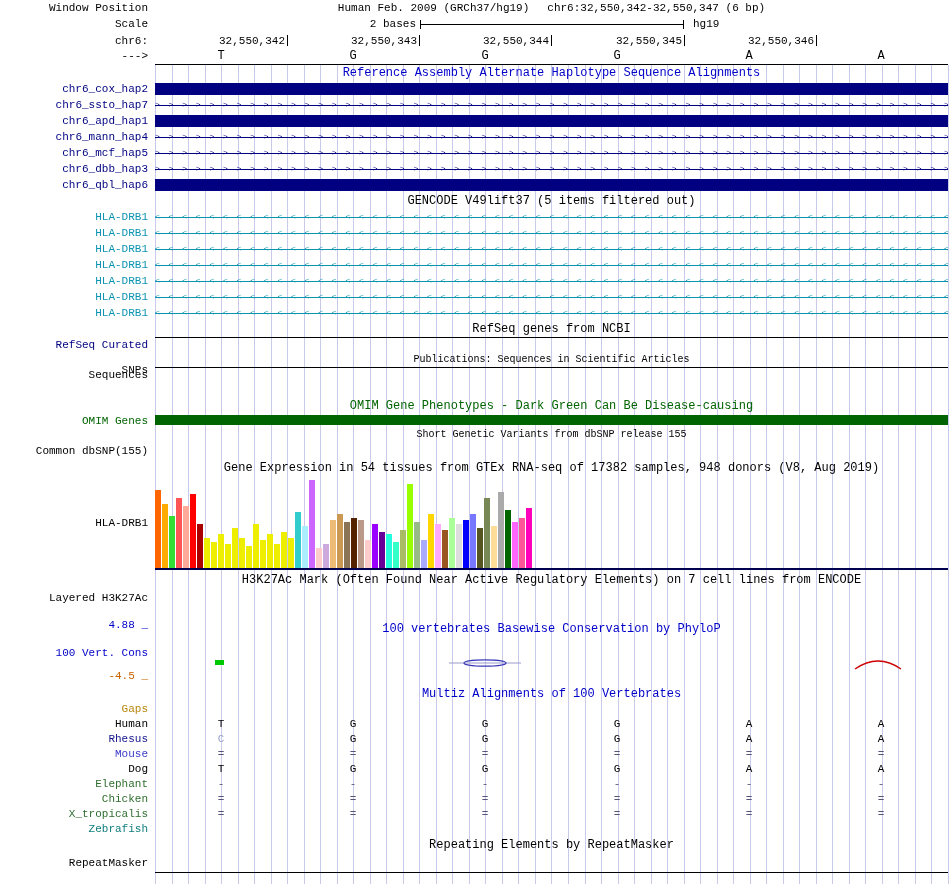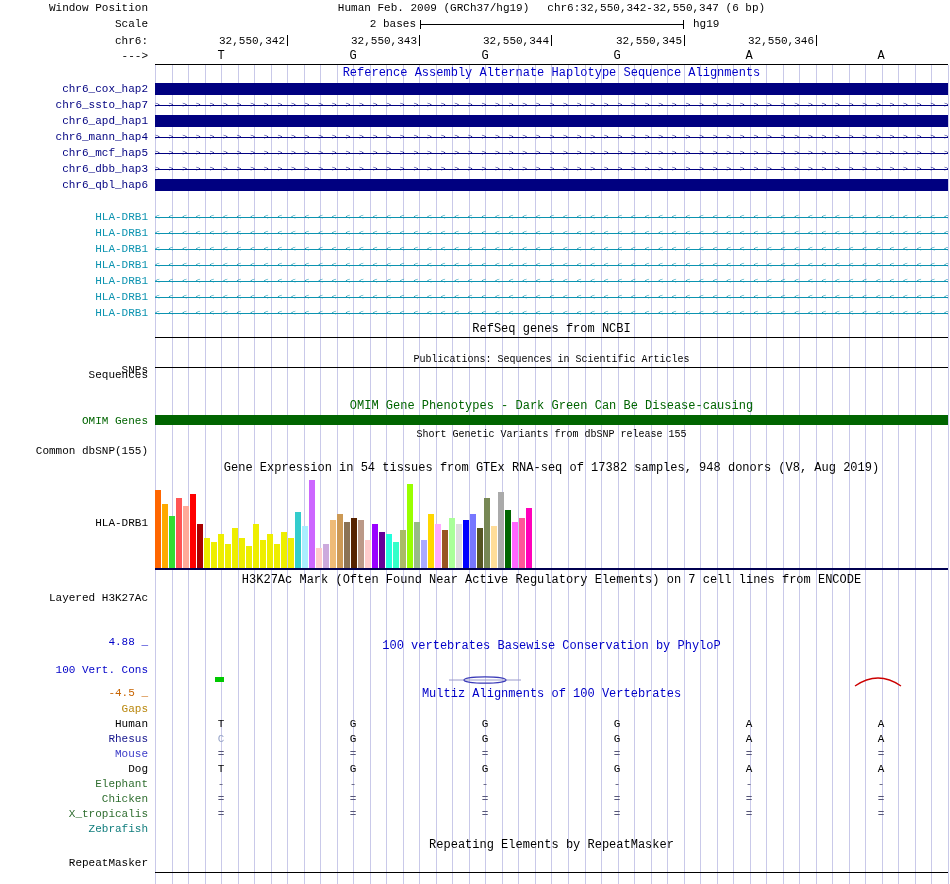--- a/index.html
+++ b/index.html
@@ -130,20 +130,23 @@
         </div>
       </div>
       <div class="trow" style="top: 96px; height: 16px; line-height: 16px; padding-left: 44px;">
         <div class="lbl navytext">chr6_qbl_hap6</div>
         <div class="ttrack">
           <div class="hapbar"></div>
         </div>
       </div>
     </div>
 
+  <div class="row" style="top:193px;height:16px;line-height:16px;">
+    <div class="ttrack titletext">GENCODE V49lift37 (5 items filtered out)</div>
+  </div>
   <div id="gencode-rows" style="position:absolute;left:0;top:209px;width:950px;height:112px;">
       <div class="trow" style="top: 0px; height: 16px; line-height: 16px;">
         <div class="lbl tealtext">HLA-DRB1</div>
         <div class="ttrack">
           <div class="chev tealtext">&lt; &lt; &lt; &lt; &lt; &lt; &lt; &lt; &lt; &lt; &lt; &lt; &lt; &lt; &lt; &lt; &lt; &lt; &lt; &lt; &lt; &lt; &lt; &lt; &lt; &lt; &lt; &lt; &lt; &lt; &lt; &lt; &lt; &lt; &lt; &lt; &lt; &lt; &lt; &lt; &lt; &lt; &lt; &lt; &lt; &lt; &lt; &lt; &lt; &lt; &lt; &lt; &lt; &lt; &lt; &lt; &lt; &lt; &lt; &lt; &lt; &lt; &lt; &lt; &lt; &lt; &lt; &lt; &lt; &lt; &lt; &lt; &lt; &lt; &lt; &lt; &lt; &lt; &lt; &lt; &lt; &lt; &lt; &lt; &lt; &lt; &lt; &lt; &lt; &lt; &lt; &lt; &lt; &lt; &lt; &lt; &lt; &lt; &lt; &lt; &lt; &lt; &lt; &lt; &lt; &lt; &lt; &lt; &lt; &lt;</div>
         </div>
       </div>
       <div class="trow" style="top: 16px; height: 16px; line-height: 16px;">
         <div class="lbl tealtext">HLA-DRB1</div>
         <div class="ttrack">
@@ -179,20 +182,23 @@
         <div class="ttrack">
           <div class="chev tealtext">&lt; &lt; &lt; &lt; &lt; &lt; &lt; &lt; &lt; &lt; &lt; &lt; &lt; &lt; &lt; &lt; &lt; &lt; &lt; &lt; &lt; &lt; &lt; &lt; &lt; &lt; &lt; &lt; &lt; &lt; &lt; &lt; &lt; &lt; &lt; &lt; &lt; &lt; &lt; &lt; &lt; &lt; &lt; &lt; &lt; &lt; &lt; &lt; &lt; &lt; &lt; &lt; &lt; &lt; &lt; &lt; &lt; &lt; &lt; &lt; &lt; &lt; &lt; &lt; &lt; &lt; &lt; &lt; &lt; &lt; &lt; &lt; &lt; &lt; &lt; &lt; &lt; &lt; &lt; &lt; &lt; &lt; &lt; &lt; &lt; &lt; &lt; &lt; &lt; &lt; &lt; &lt; &lt; &lt; &lt; &lt; &lt; &lt; &lt; &lt; &lt; &lt; &lt; &lt; &lt; &lt; &lt; &lt; &lt; &lt;</div>
         </div>
       </div>
     </div>
 
   <div class="row" style="top:321px;height:16px;line-height:16px;">
     <div class="ttrack titletext">RefSeq genes from NCBI</div>
   </div>
   <div class="hline" style="top:337px;"></div>
+  <div class="row" style="top:337px;height:16px;">
+    <div class="lbl navytext">RefSeq Curated</div>
+  </div>
 
   <div class="row" style="top:353px;height:14px;line-height:14px;">
     <div class="ttrack smalltitle">Publications: Sequences in Scientific Articles</div>
   </div>
   <div class="hline" style="top:367px;"></div>
   <div class="row" style="top:367px;height:15px;">
     <div class="lbl">Sequences</div>
   </div>
   <div class="row" style="top:362px;height:16px;">
     <div class="lbl">SNPs</div>
@@ -277,21 +283,21 @@
     <div class="baseline" style="top:92px;"></div>
   </div>
 
   <div class="row" style="top:570px;height:20px;line-height:20px;">
     <div class="ttrack titletext">H3K27Ac Mark (Often Found Near Active Regulatory Elements) on 7 cell lines from ENCODE</div>
   </div>
   <div class="row" style="top:590px;height:16px;">
     <div class="lbl">Layered H3K27Ac</div>
   </div>
 
-  <div class="row" style="top:616px;height:70px;margin-top:17px;">
+  <div class="row" style="top:616px;height:70px;">
     <div class="conslbl blue" style="top:3px;">4.88 _</div>
     <div class="ttrack titletext blue" style="top:6px;height:14px;line-height:14px;">100 vertebrates Basewise Conservation by PhyloP</div>
     <div class="conslbl blue" style="top:31px;">100 Vert. Cons</div>
     <div class="conslbl" style="top:54px;color:#C86400;">-4.5 _</div>
     <svg width="793" height="70" viewBox="0 0 793 70" style="position:absolute;left:155px;top:0;">
       <rect x="60" y="44" width="9" height="5" fill="#00C800"></rect>
       <line x1="294" y1="47" x2="366" y2="47" stroke="#9A9ACC" stroke-width="1"></line>
       <ellipse cx="330" cy="47" rx="21" ry="3.2" fill="none" stroke="#3A3AB8" stroke-width="1.2"></ellipse>
       <path d="M 700 53 Q 723 37 746 53" fill="none" stroke="#CC0000" stroke-width="1.3"></path>
     </svg>

